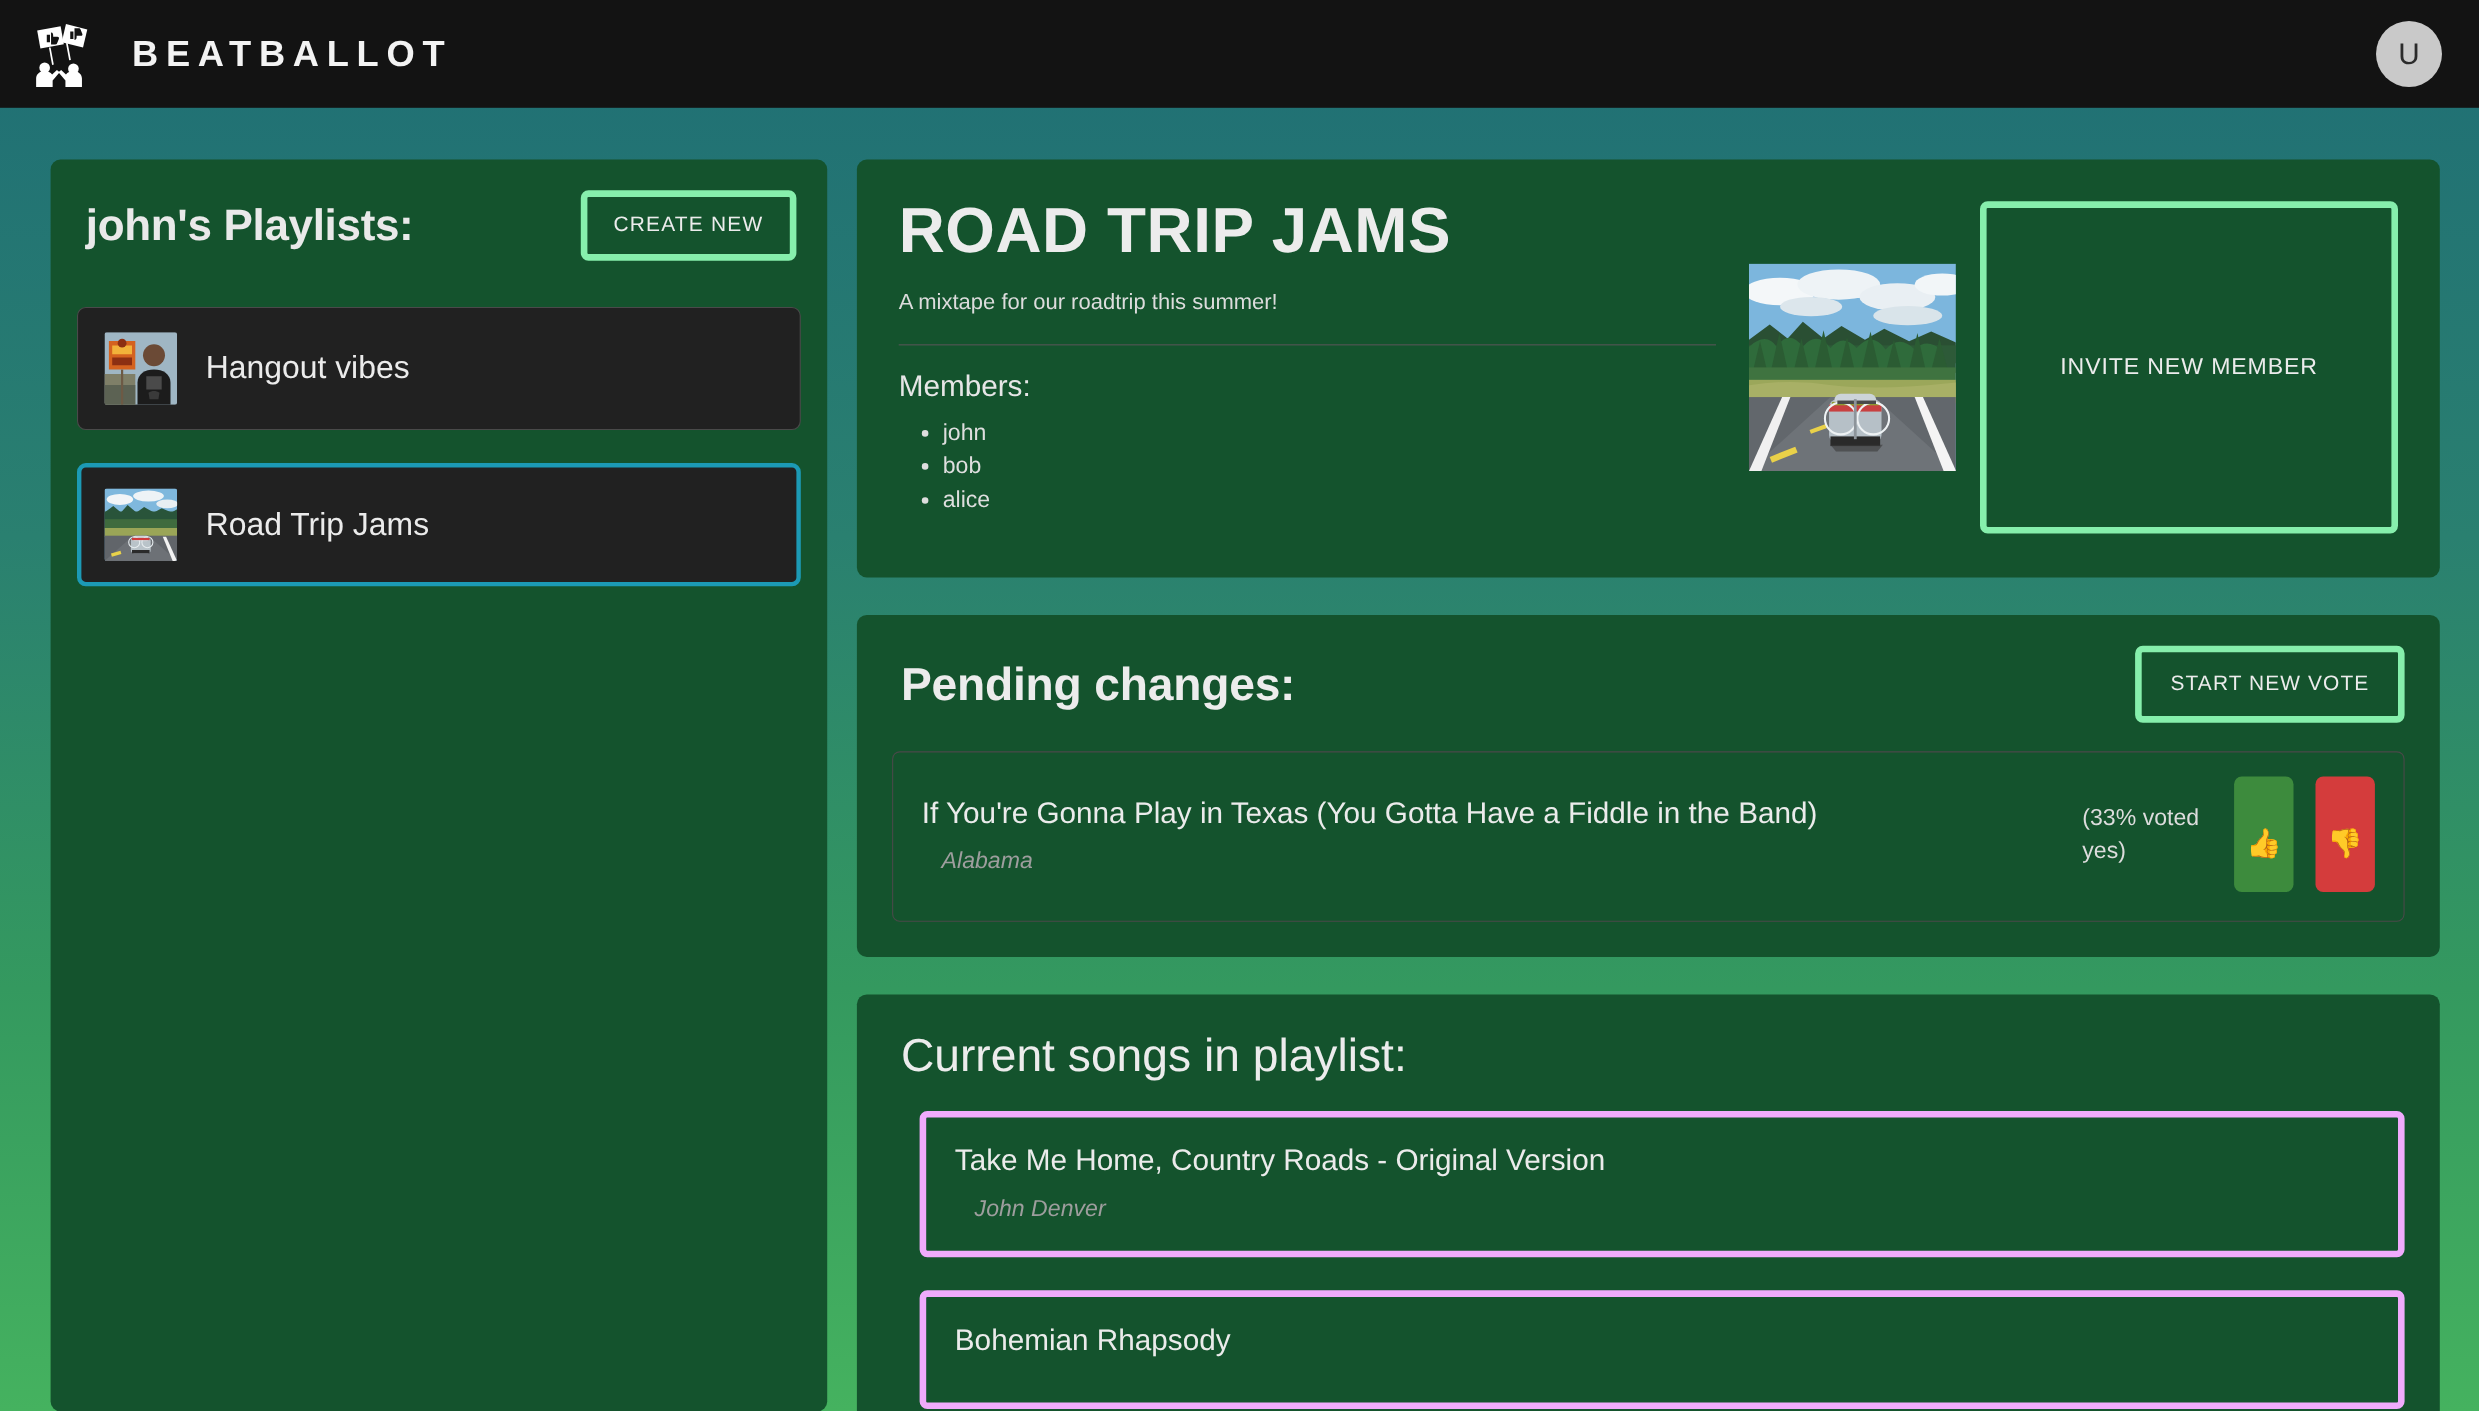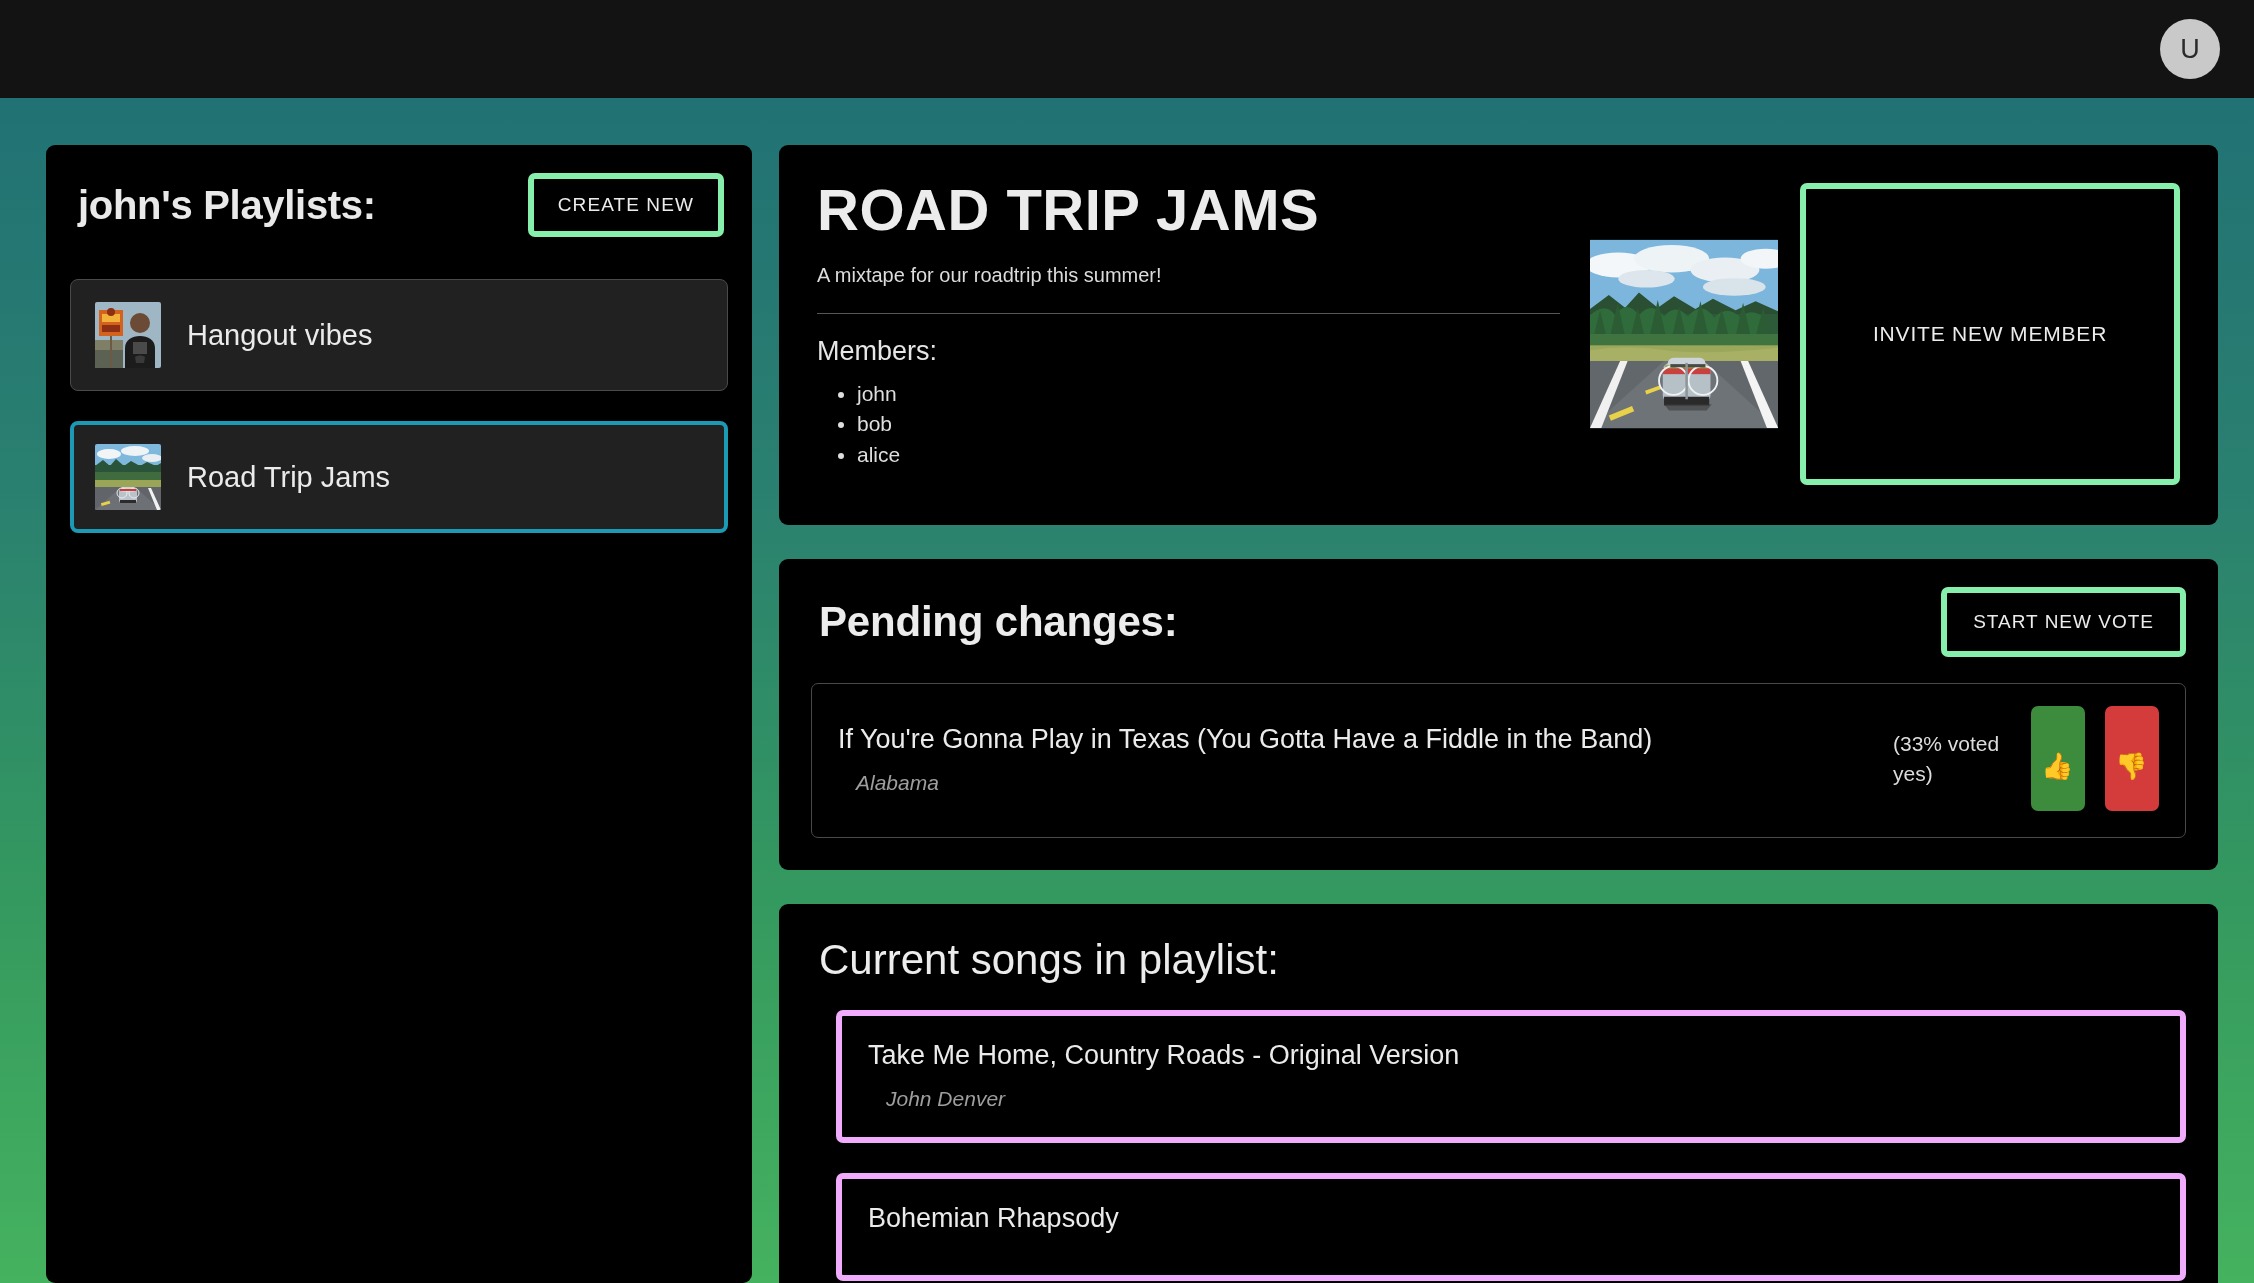--- a/index.html
+++ b/index.html
@@ -61,21 +61,21 @@
   
   .page {
     display: flex;
     align-items: flex-start;
     gap: 27px;
     padding: 47px 36px 0 46px;
     height: calc(1283px - 98px);
   }
 
   .panel {
-    background: #000000;
+    background: #14532d;
     border-radius: 9px;
   }
 
   
   .sidebar {
     width: 706px;
     flex: 0 0 706px;
     min-height: 1138px;
     padding: 22px 24px 24px 24px;
   }
@@ -290,20 +290,45 @@
     padding: 22px 26px 26px 26px;
     margin-bottom: 30px;
     margin-left: 25px;
   }
   .song-row:last-child { margin-bottom: 0; }
 </style>
 </head>
 <body>
 
 <div class="navbar">
+  <div class="brand">
+    <svg class="brand-logo" viewBox="0 0 64 64">
+      <g fill="#ffffff">
+
+        <path d="M6 10 L28 6 L31 23 L9 27 Z"></path>
+        <path d="M15 14 h3 v7 h-3 z" fill="#131313"></path>
+        <path d="M19 12 c2 0 2 2 2 3 v1 h4 c1.3 0 1.8 1 1.3 2 l-1.6 4 c-.3 .8 -.9 1.1 -1.7 1.1 h-4 v-8 z" fill="#131313"></path>
+
+        <path d="M17 26 l1.6 0 l3 16 l-1.6 .3 z"></path>
+
+        <circle cx="13" cy="45" r="5"></circle>
+        <path d="M5 63 v-8 c0 -4 3.4 -7 8 -7 c3 0 5.6 1.2 7 3.3 l4.5 -4.3 l2.6 2.3 l-6.6 7.7 v6 z"></path>
+
+        <path d="M33 4 L53 9 L49 26 L29 21 Z"></path>
+        <path d="M37 11 h3 v7 h-3 z" fill="#131313"></path>
+        <path d="M41 19 c2 0 2 -2 2 -3 v-1 h4 c1.3 0 1.8 -1 1.3 -2 l-1.6 -4 c-.3 -.8 -.9 -1.1 -1.7 -1.1 h-4 v8 z" fill="#131313"></path>
+
+        <path d="M33 22 l1.6 -.3 l3 16 l-1.6 .3 z"></path>
+
+        <circle cx="40" cy="46" r="5"></circle>
+        <path d="M48 63 v-8 c0 -4 -3.4 -7 -8 -7 c-3 0 -5.6 1.2 -7 3.3 l-4.5 -4.3 l-2.6 2.3 l6.6 7.7 v6 z"></path>
+      </g>
+    </svg>
+    <span class="brand-name">BEATBALLOT</span>
+  </div>
   <div class="nav-spacer"></div>
   <div class="avatar">U</div>
 </div>
 
 <div class="page">
 
   <div class="panel sidebar">
     <div class="sidebar-head">
       <div class="sidebar-title">john's Playlists:</div>
       <button class="btn-outline">CREATE NEW</button>

